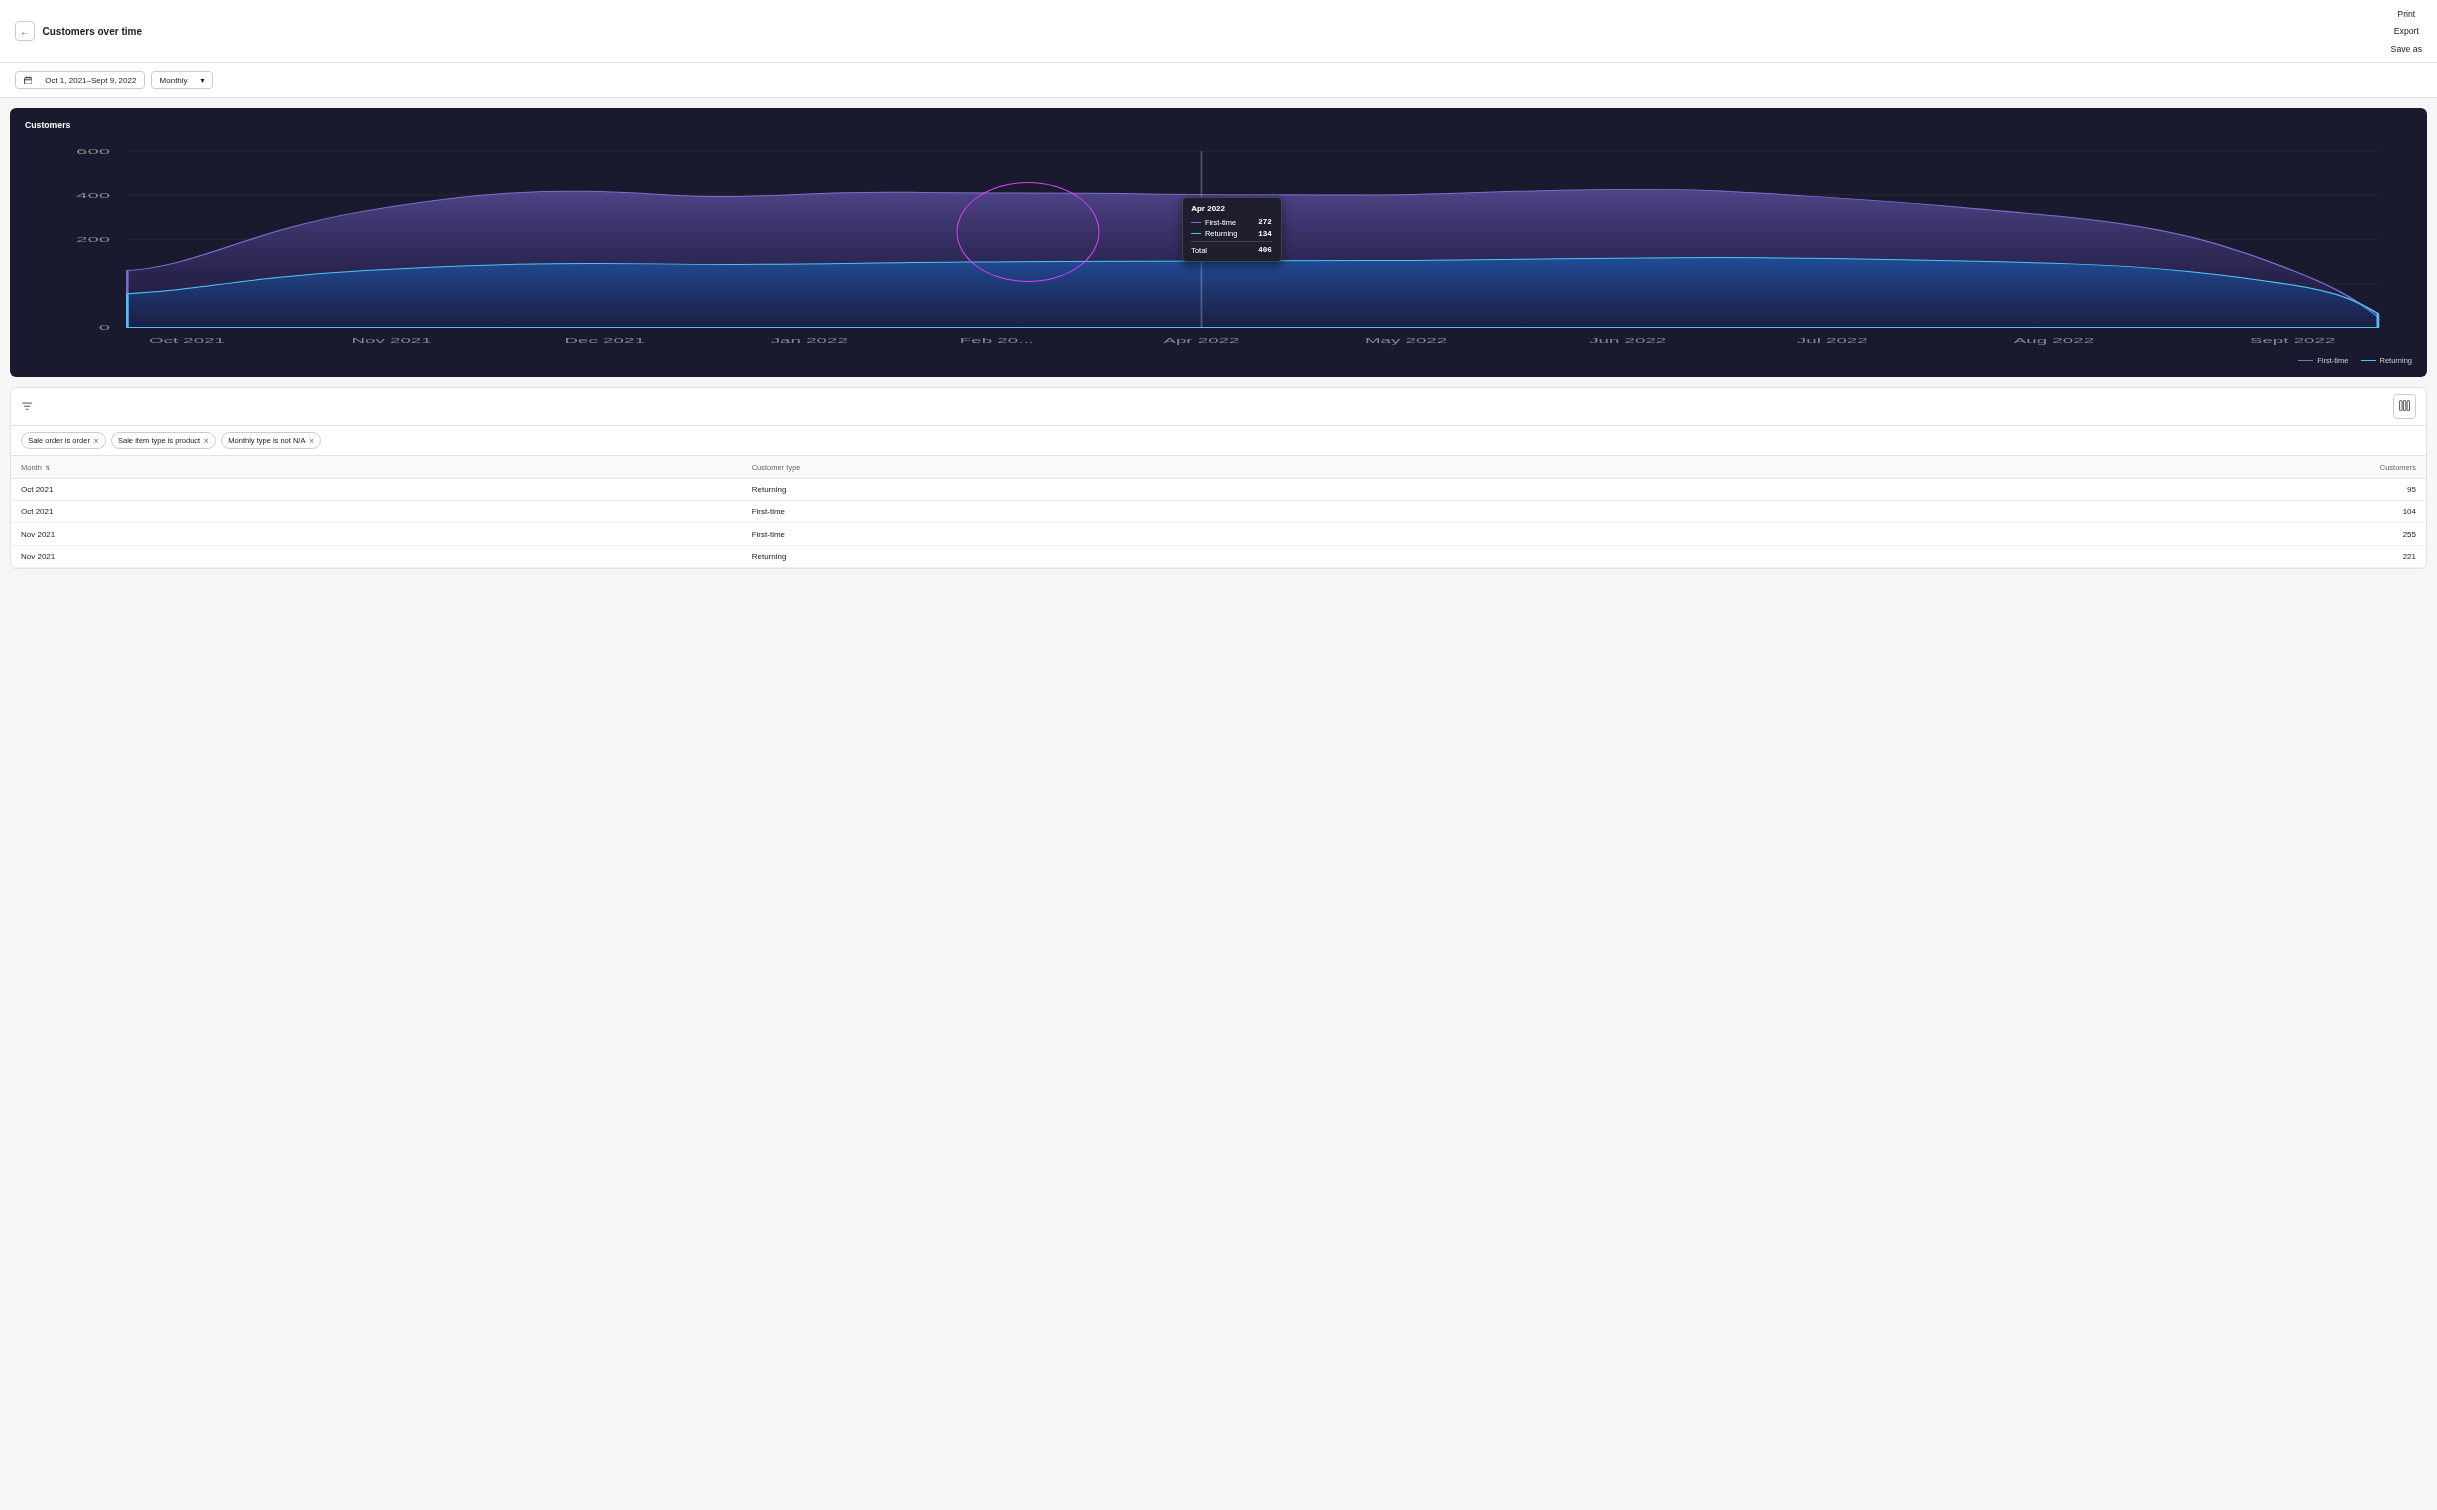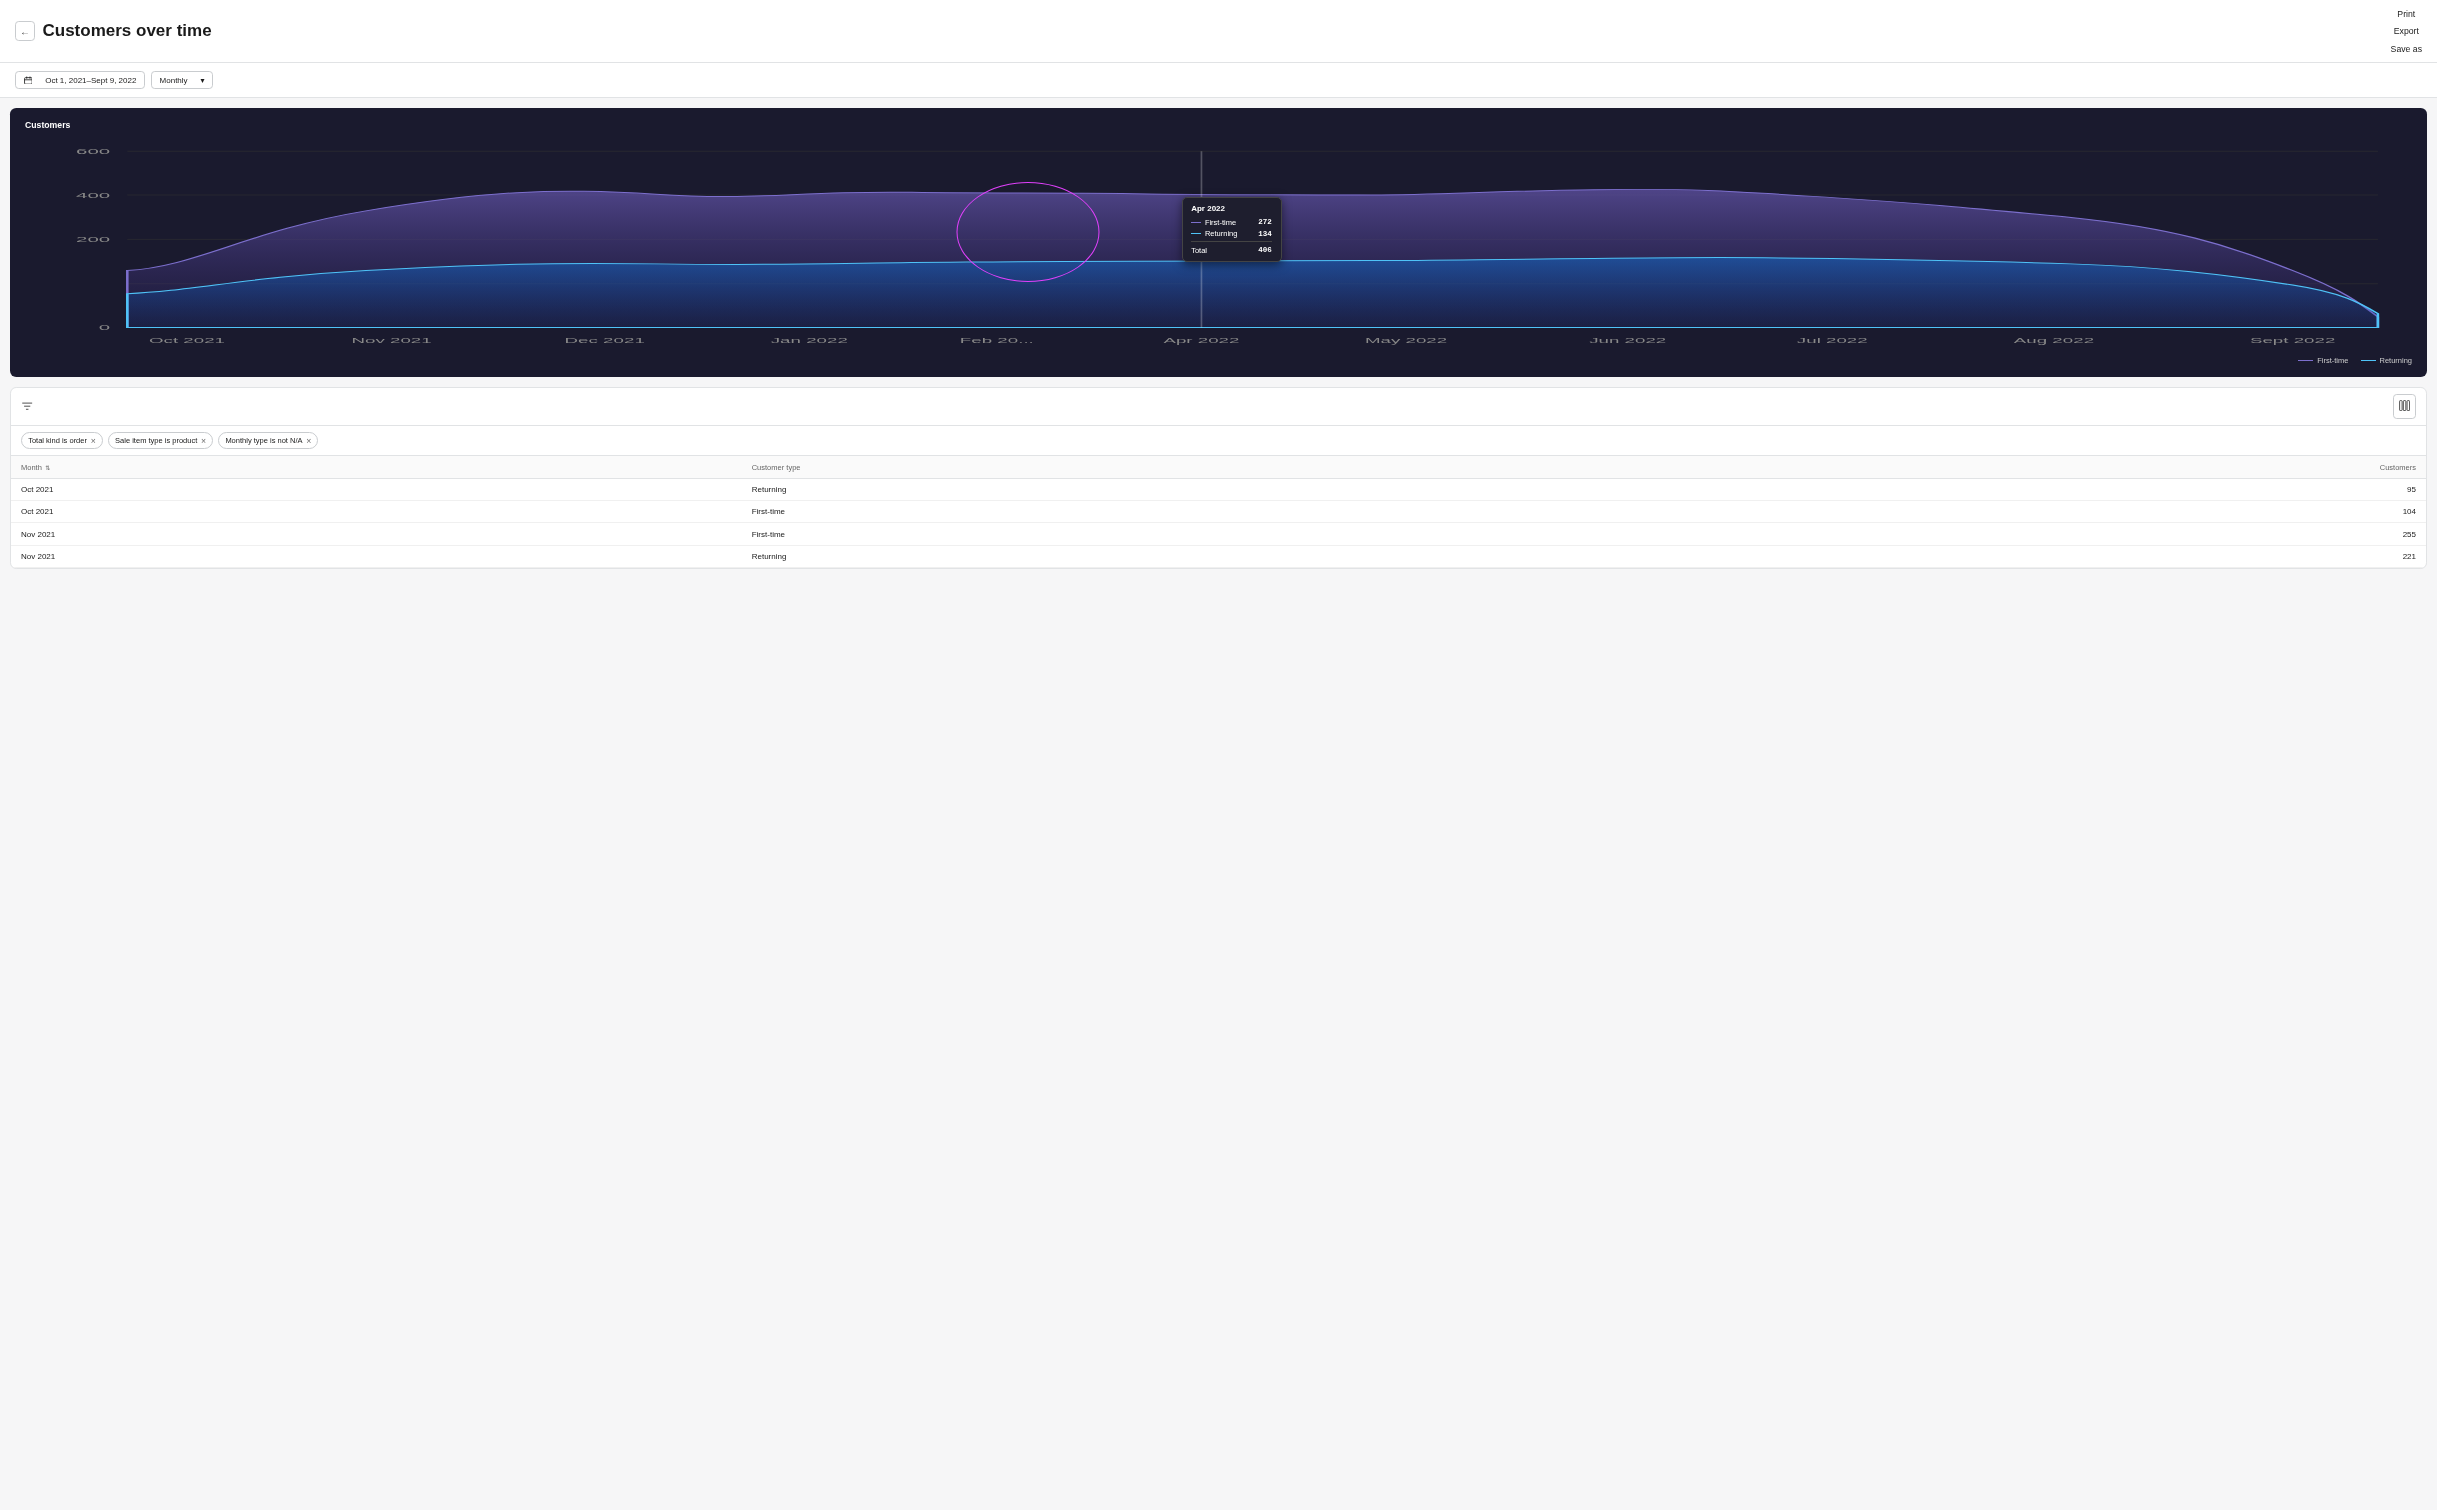--- a/index.html
+++ b/index.html
@@ -9,21 +9,21 @@
     .page-header {
       display: flex; align-items: center; justify-content: space-between;
       background: #fff; padding: 8.7px 15px; border-bottom: 0.6px solid #e1e3e5;
     }
     .page-header-left { display: flex; align-items: center; gap: 7.5px; }
     .back-btn {
       background: none; border: 0.6px solid #c9cccf; border-radius: 3.7px;
       width: 20px; height: 20px; cursor: pointer; display: flex; align-items: center; justify-content: center;
       font-size: 10px; color: #444;
     }
-    .page-title { font-size: 17px; font-weight: 600; color: #1a1a1a; }
+    .page-title { font-size: 10px; font-weight: 600; color: #1a1a1a; }
     .page-header-right { display: flex; gap: 7.5px; flex-direction: column; }
     .header-btn {
       background: none; border: none; cursor: pointer; font-size: 8.7px; color: #1a1a1a; font-weight: 500;
     }
 
     
     .toolbar {
       background: #fff; padding: 7.5px 15px; border-bottom: 0.6px solid #e1e3e5;
       display: flex; gap: 6.2px; align-items: center;
     }
@@ -238,21 +238,21 @@
       <svg width="11.2" height="11.2" viewBox="0 0 18 18" fill="none" stroke="currentColor" stroke-width="1.5">
         <rect x="1" y="1" width="4" height="16" rx="1"></rect>
         <rect x="7" y="1" width="4" height="16" rx="1"></rect>
         <rect x="13" y="1" width="4" height="16" rx="1"></rect>
       </svg>
     </button>
   </div>
 
   <div class="filter-tags">
     <div class="filter-tag">
-      <span>Total kind is order</span>
+      <span>Sale order is order</span>
       <button class="filter-tag-x">×</button>
     </div>
     <div class="filter-tag">
       <span>Sale item type is product</span>
       <button class="filter-tag-x">×</button>
     </div>
     <div class="filter-tag">
       <span>Monthly type is not N/A</span>
       <button class="filter-tag-x">×</button>
     </div>

